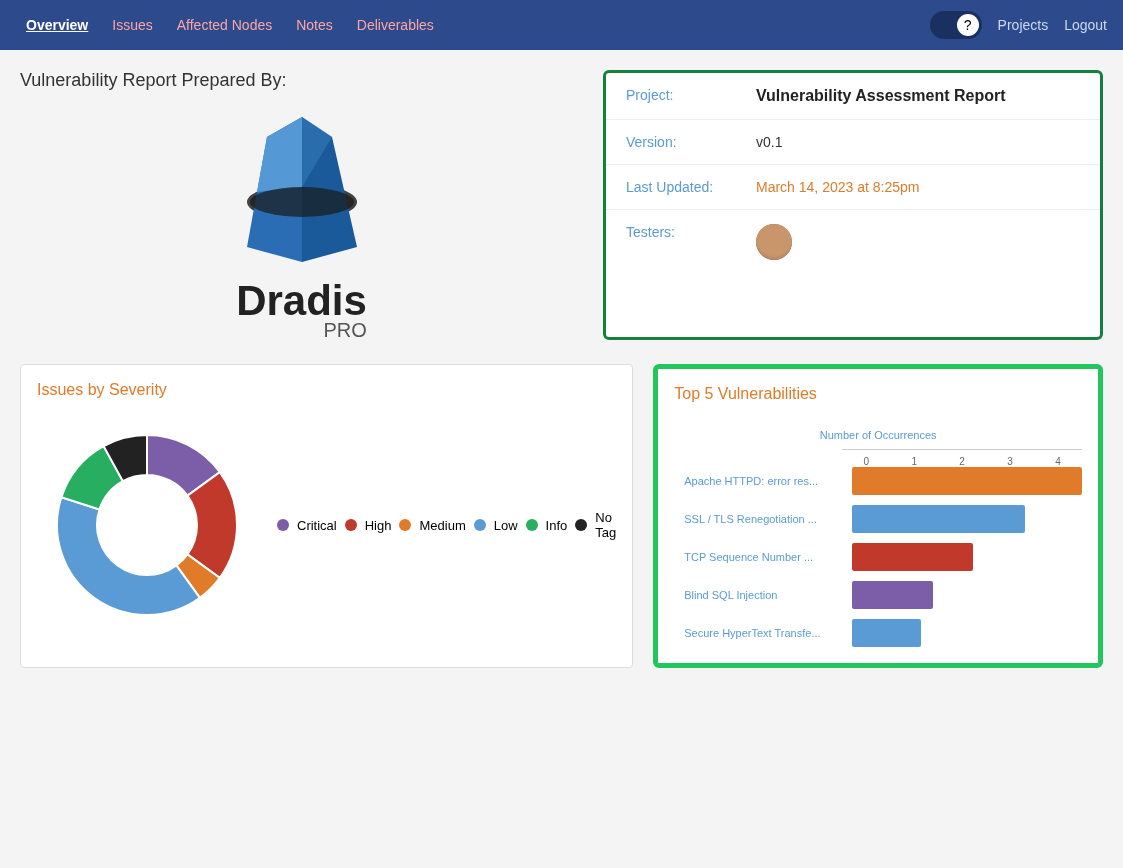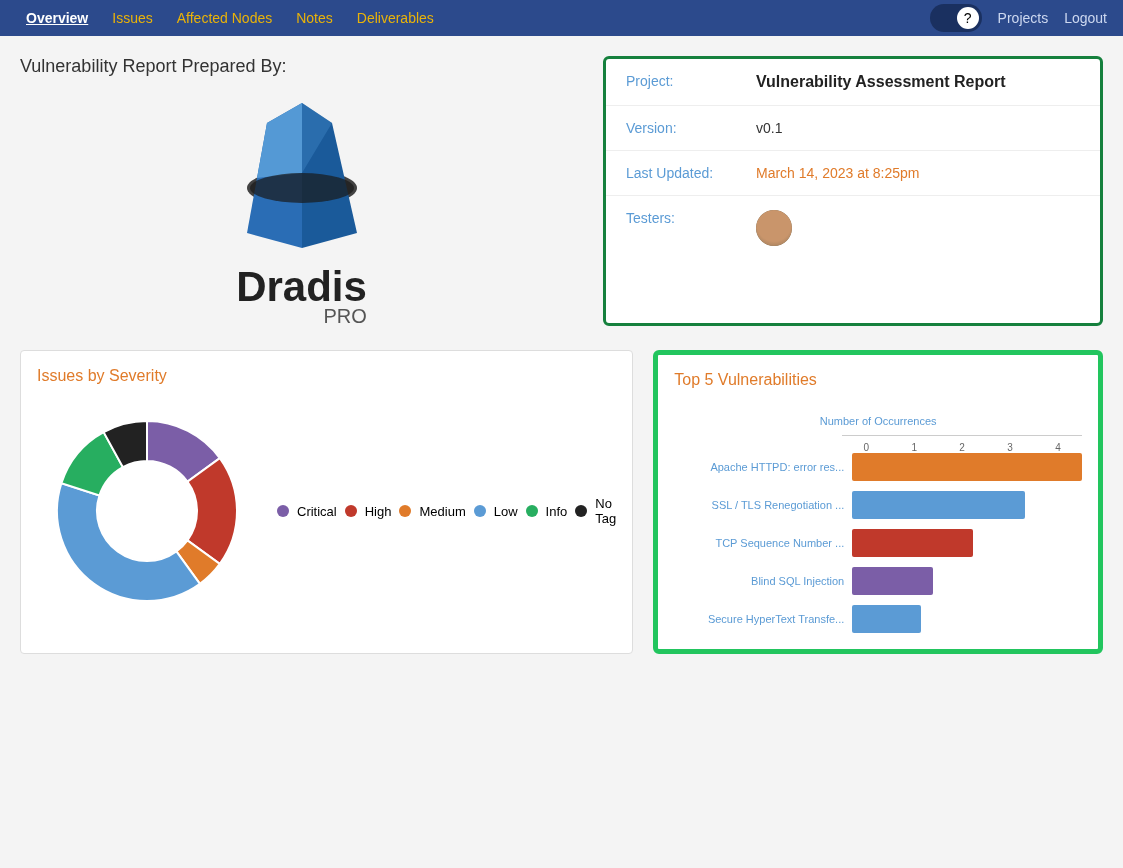--- a/index.html
+++ b/index.html
@@ -4,25 +4,25 @@
   <style>
     * { box-sizing: border-box; margin: 0; padding: 0; }
     body { font-family: Arial, sans-serif; background: #f4f4f4; font-size: 14px; }
 
     
     nav {
       background: #2c4a8c;
       display: flex;
       align-items: center;
       padding: 0 16px;
-      height: 36px;
+      height: 50px;
     }
     .nav-links { display: flex; align-items: center; flex: 1; gap: 4px; }
     .nav-link {
-      color: #eab308;
+      color: #fca5a5;
       text-decoration: none;
       padding: 6px 10px;
       font-size: 14px;
       cursor: pointer;
       border-radius: 3px;
     }
     .nav-link.active {
       color: #fff;
       text-decoration: underline;
       font-weight: bold;
@@ -194,21 +194,21 @@
       gap: 10px;
       padding-left: 10px;
     }
     .bar-row {
       display: flex;
       align-items: center;
       gap: 8px;
     }
     .bar-label {
       width: 160px;
-      text-align: right;
+      text-align: left;
       font-size: 11px;
       color: #5b9bd5;
       flex-shrink: 0;
     }
     .bar-track {
       flex: 1;
       position: relative;
     }
     .bar-fill {
       height: 28px;

